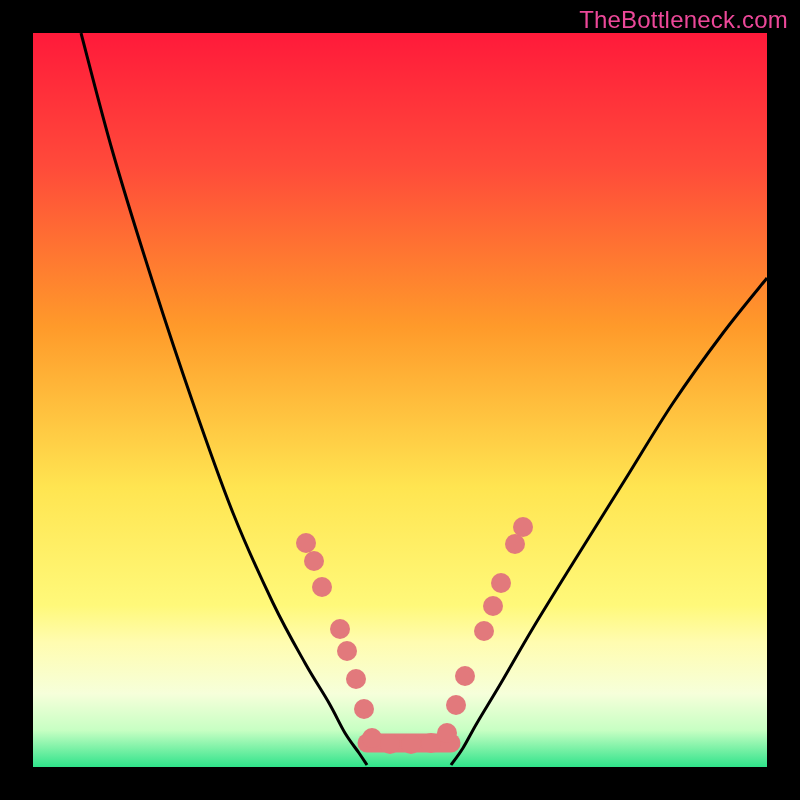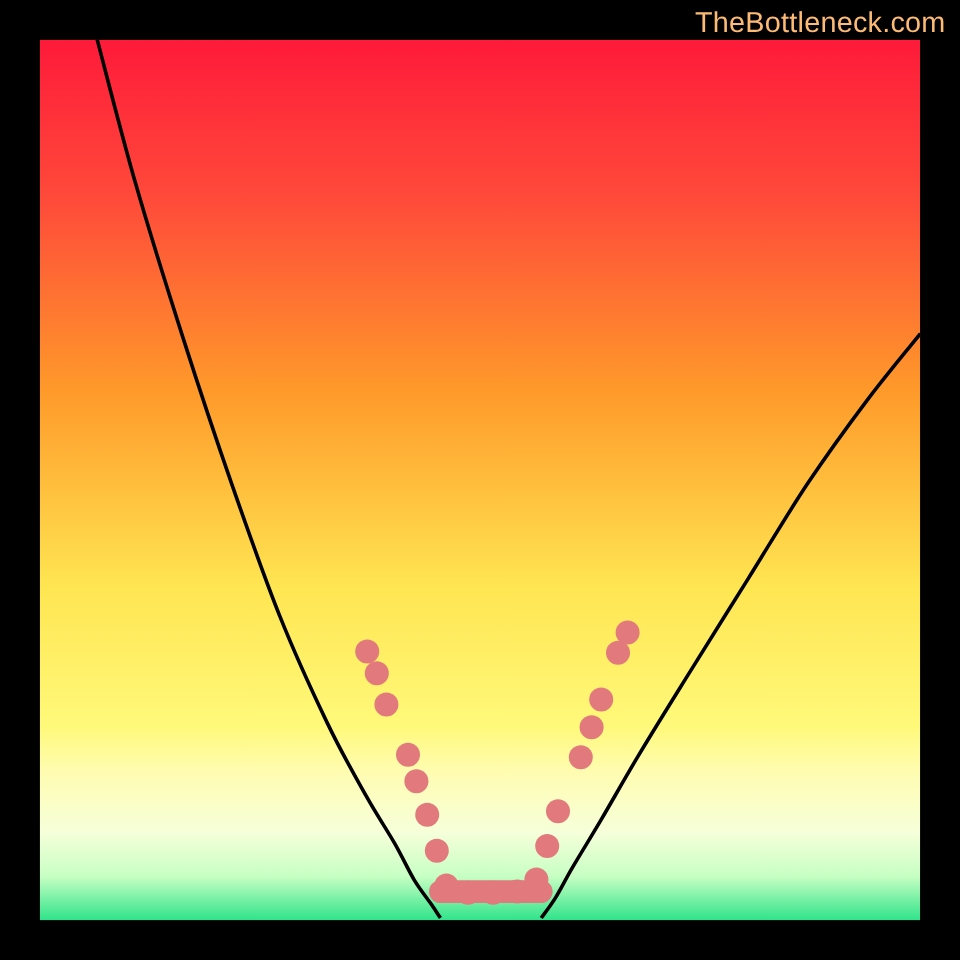--- a/index.html
+++ b/index.html
@@ -25,21 +25,21 @@
     top: 0;
     width: 100%;
     height: 100%;
   }
   .watermark {
     position: absolute;
     top: 6px;
     right: 12px;
     font-size: 24px;
     font-weight: 500;
-    color: #fdba74;
+    color: #ec4899;
     letter-spacing: 0.2px;
     z-index: 5;
     user-select: none;
   }
   svg.curve {
     position: absolute;
     left: 0;
     top: 0;
     width: 100%;
     height: 100%;

